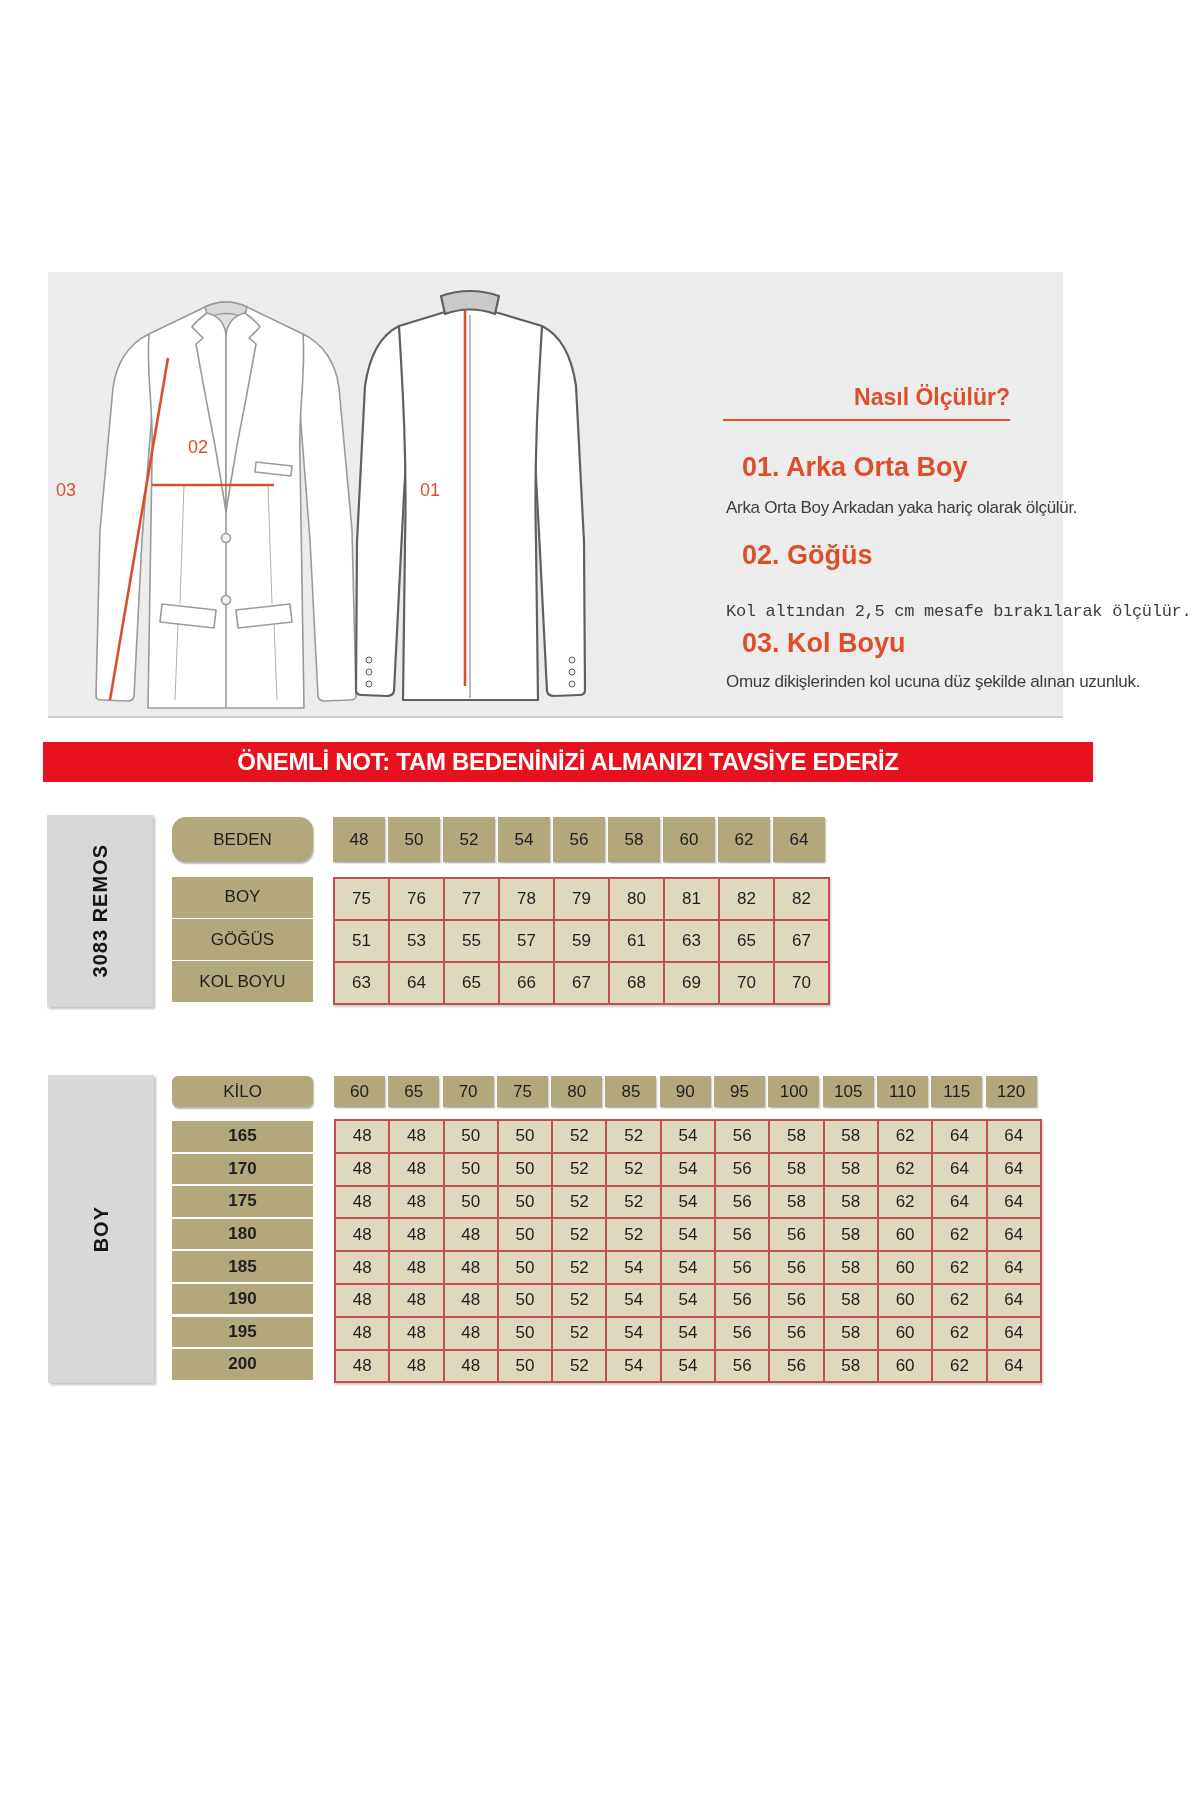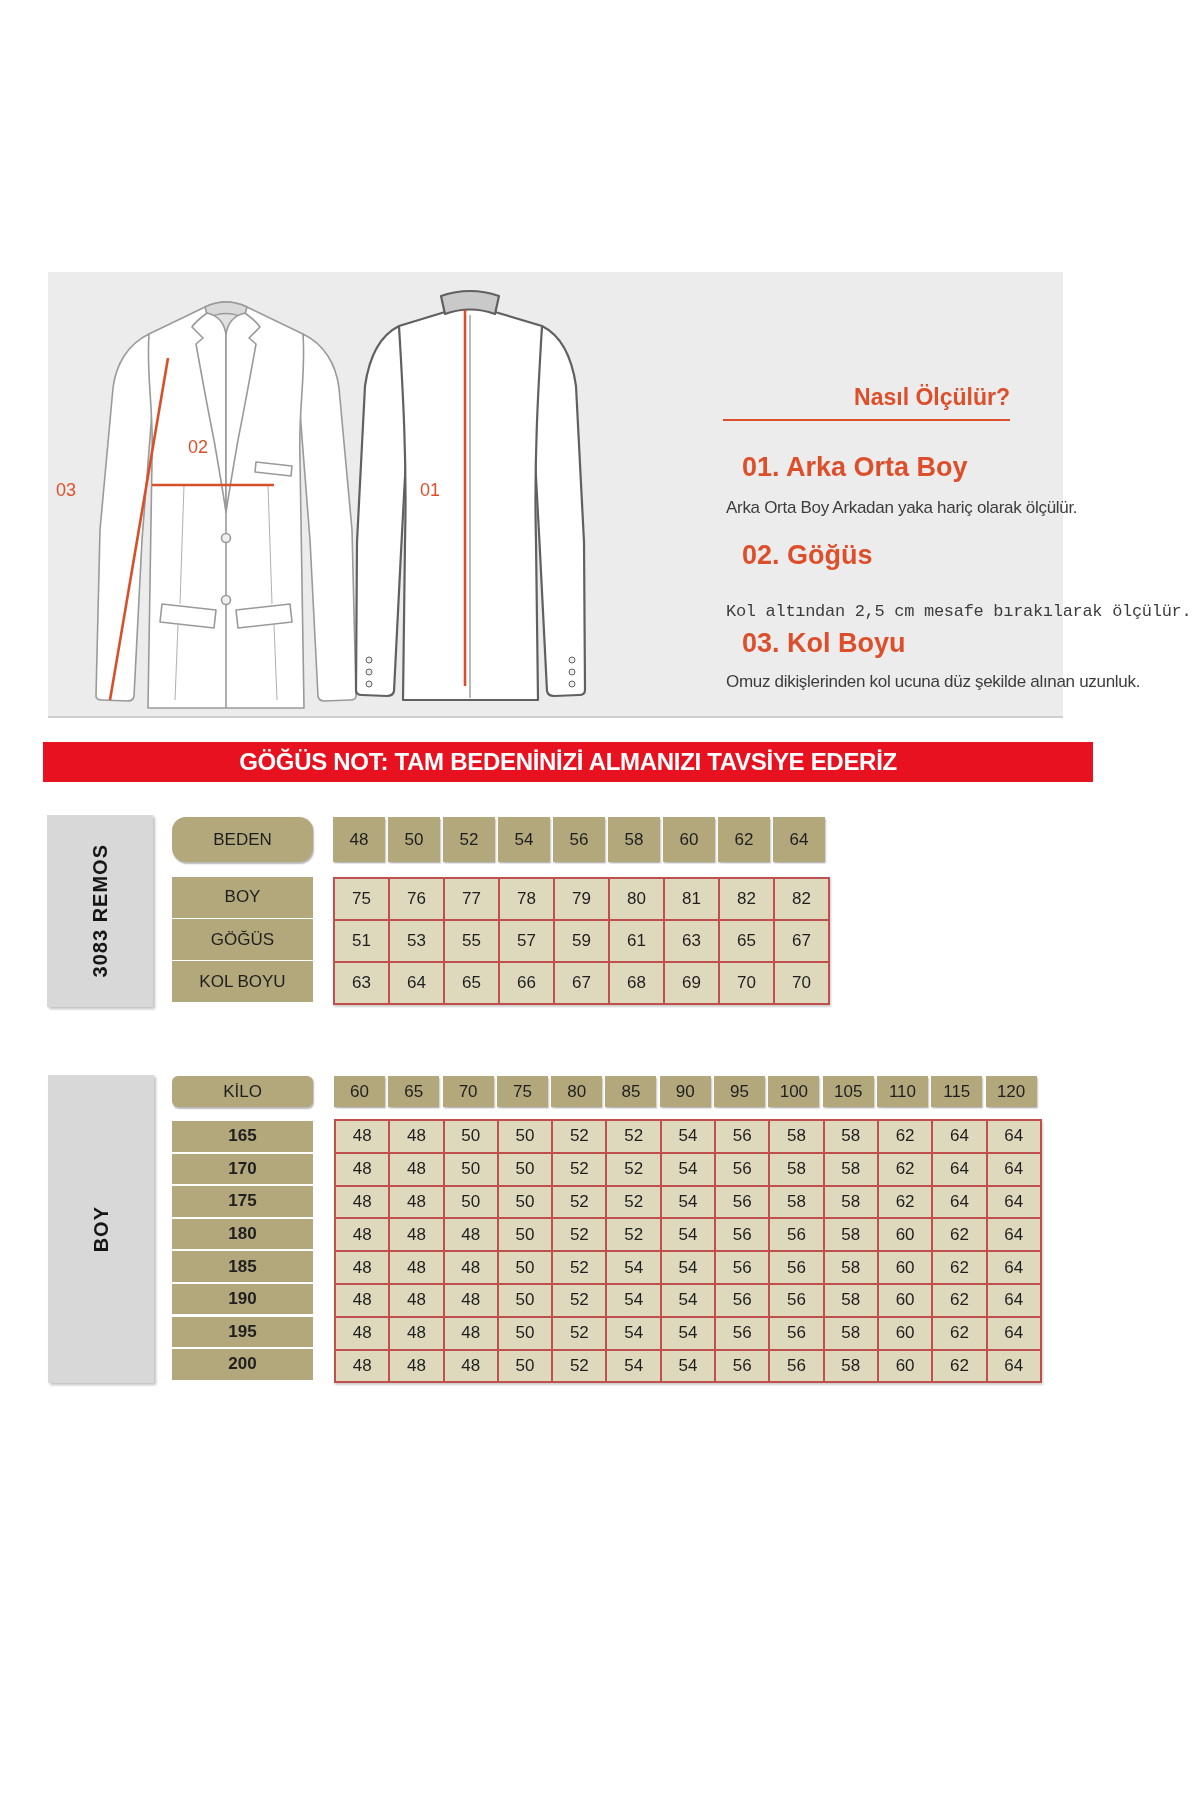--- a/index.html
+++ b/index.html
@@ -126,21 +126,21 @@
     <div class="howto-title">Nasıl Ölçülür?</div>
     <div class="howto-h" id="howto-h-0">01. Arka Orta Boy</div>
     <div class="howto-d" id="howto-d-0">Arka Orta Boy Arkadan yaka hariç olarak ölçülür.</div>
     <div class="howto-h" id="howto-h-1">02. Göğüs</div>
     <div class="howto-d" id="howto-d-1">Kol altından 2,5 cm mesafe bırakılarak ölçülür.</div>
     <div class="howto-h" id="howto-h-2">03. Kol Boyu</div>
     <div class="howto-d" id="howto-d-2">Omuz dikişlerinden kol ucuna düz şekilde alınan uzunluk.</div>
   </div>
 
   <div class="banner">
-    <span>GÖĞÜS NOT: TAM BEDENİNİZİ ALMANIZI TAVSİYE EDERİZ</span>
+    <span>ÖNEMLİ NOT: TAM BEDENİNİZİ ALMANIZI TAVSİYE EDERİZ</span>
   </div>
 
   <div class="sidebox" id="t1-side">
     <span>3083 REMOS</span>
   </div>
   <div class="hlabel" id="t1-hlabel">BEDEN</div>
   <div class="hcells" id="t1-hcells">
       <div class="hcell">48</div>
       <div class="hcell">50</div>
       <div class="hcell">52</div>

